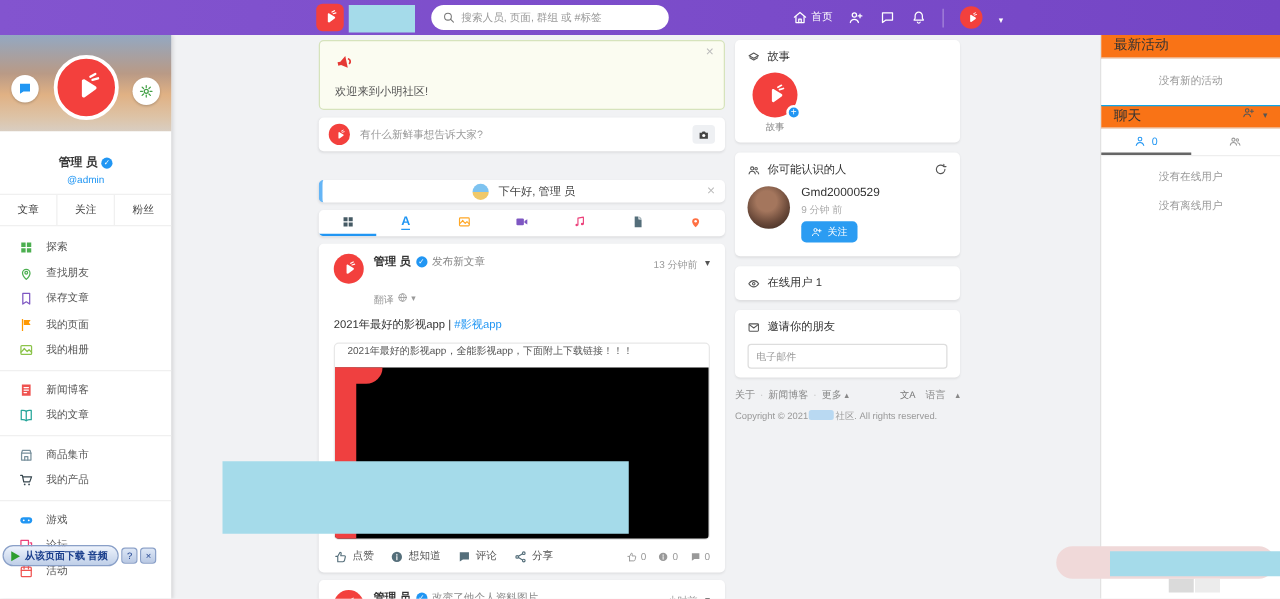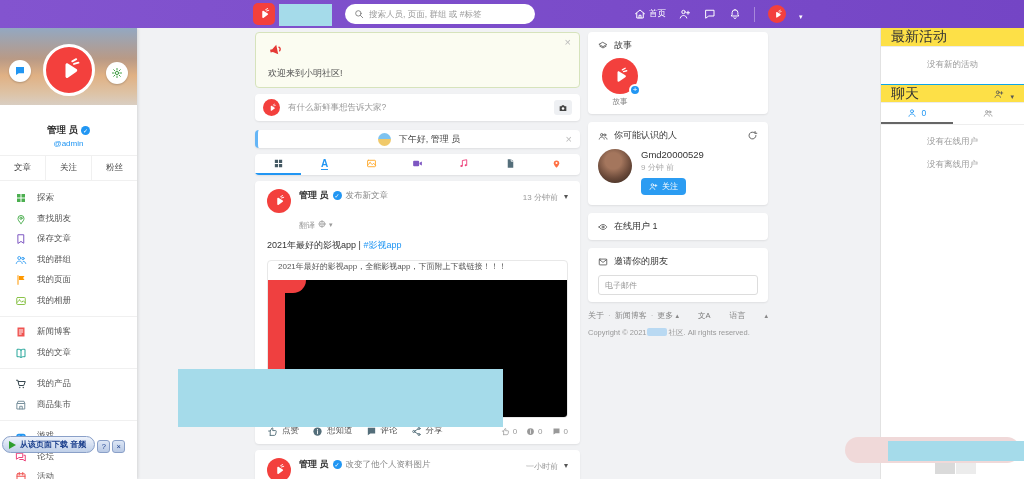--- a/index.html
+++ b/index.html
@@ -43,31 +43,31 @@
 .ptabs .ptab{flex:1;text-align:center;font-size:8.5px;color:#444;padding:6px 0;cursor:pointer}
 .ptabs .ptab + .ptab{border-left:1px solid #f0f0f0}
 .nav{padding:7px 0}
 .nav-row{display:flex;align-items:center;gap:10px;height:20.5px;padding:0 15px;font-size:8.5px;color:#555;cursor:pointer}
 .nav-row .ic{width:12px;height:12px;flex:none}
 .nav-div{border-top:1px solid #f0f0f0;margin:5px 0}
 .c-green{color:#4caf50}.c-green2{color:#8bc34a}.c-purple{color:#7e57c2}.c-blue{color:#42a5f5}
 .c-orange{color:#ff9800}.c-red{color:#ef5350}.c-teal{color:#26a69a}.c-gray{color:#78909c}
 .c-dark{color:#37474f}.c-blue2{color:#2196f3}.c-pink{color:#ec407a}
 
-.download-bar{left:2px;top:436px;z-index:80;display:flex;align-items:flex-end;gap:2px}
+.download-bar{left:2px;top:436px;z-index:80;display:flex;align-items:center;gap:2px}
 .dl-pill{display:flex;align-items:center;gap:4px;background:linear-gradient(#eef3fc,#bfcfe8);border:1px solid #8aa0c8;border-radius:9px;padding:2px 8px 2px 6px;font-size:8px;font-weight:bold;color:#1a3e8c;cursor:pointer}
 .dl-play{width:0;height:0;border-left:7px solid #2e9e2e;border-top:4.5px solid transparent;border-bottom:4.5px solid transparent}
 .dl-btn{width:13px;height:13px;background:linear-gradient(#dde7f6,#b9c9e4);border:1px solid #8aa0c8;border-radius:3px;font-size:7.5px;color:#1a3e8c;display:flex;align-items:center;justify-content:center;cursor:pointer}
 
 .feed{left:255px;top:32px;width:325px}
 .welcome{height:56px;background:#fbfcf1;border:1px solid #d6e3bc;border-radius:4px;position:relative;margin-bottom:6px}
 .welcome .mega{position:absolute;left:12px;top:8px;width:17px;height:17px;color:#e53935;transform:rotate(-12deg)}
 .welcome .wtext{position:absolute;left:12px;bottom:7px;font-size:9px;color:#555}
 .xclose{position:absolute;right:8px;top:4px;font-size:11px;color:#bbb;cursor:pointer;line-height:1}
-.composer{height:27px;display:flex;align-items:center;gap:8px;padding:0 8px;margin-bottom:9px}
+.composer{height:27px;display:flex;align-items:center;gap:8px;padding:0 8px;margin-bottom:23px}
 .av-s{width:17px;height:17px;border-radius:50%;background:#f3403d;display:flex;align-items:center;justify-content:center;color:#fff;flex:none}
 .av-s .ic{width:10px;height:10px}
 .composer .chint{flex:1;font-size:8.5px;color:#999;cursor:text}
 .cam-btn{width:18px;height:15px;background:#eef0f3;border-radius:3px;display:flex;align-items:center;justify-content:center;color:#444;cursor:pointer}
 .cam-btn .ic{width:10px;height:10px}
 .greeting{height:18px;border-left:3px solid #64b5f6;display:flex;align-items:center;justify-content:center;gap:8px;position:relative;margin-bottom:6px}
 .sun{width:13px;height:13px;border-radius:50%;background:linear-gradient(180deg,#7ec3f0 48%,#f0c96a 48%)}
 .greeting .gtext{font-size:9px;color:#444}
 .ftabs{height:21px;display:flex;margin-bottom:6px;overflow:hidden}
 .ftab{flex:1;display:flex;align-items:center;justify-content:center;border-bottom:2px solid transparent;cursor:pointer}
@@ -122,27 +122,27 @@
 .sugg-time{font-size:8px;color:#aaa;margin:2px 0 4px}
 .follow-btn{display:inline-flex;align-items:center;gap:4px;background:#2b9cf2;color:#fff;font-size:8px;padding:3px 8px;border-radius:4px;cursor:pointer}
 .follow-btn .ic{width:9px;height:9px;color:#fff}
 .invite-input{margin-top:7px;width:100%;height:20px;border:1px solid #ddd;border-radius:3px;font-size:8px;padding:0 6px;color:#333;font-family:inherit;outline:none}
 .invite-input::placeholder{color:#999}
 .wfooter{font-size:8px;color:#888;margin-top:4px}
 .wf-row1{display:flex;align-items:center}
 .wf-links{display:flex;align-items:center;gap:4px}
 .wf-links .lnk{cursor:pointer}
 .wf-links .dot::before{content:"·";color:#bbb}
-.wf-lang{margin-left:auto;display:flex;align-items:center;gap:19px;cursor:pointer}
+.wf-lang{margin-left:auto;display:flex;align-items:center;gap:8px;cursor:pointer}
 .lang-glyph{font-size:7.5px;color:#777}
 .wf-copy{margin-top:7px;color:#999;font-size:7.5px}
 .redact-inline{display:inline-block;width:20px;height:8px;background:#b9d9f2;border-radius:2px;vertical-align:-1px;margin:0 1px}
 
 .rightpanel{left:880px;top:28px;width:144px;height:451px;background:#fff;border-left:1px solid #e2e2e2;z-index:20}
-.rp-header{height:19px;background:#fde047;border-bottom:1px solid #ececec;display:flex;align-items:center;gap:6px;padding:0 10px;font-size:14px;color:#333}
+.rp-header{height:19px;background:#f97316;border-bottom:1px solid #ececec;display:flex;gap:6px;padding:0 10px;font-size:11px;color:#333}
 .rp-header .spacer{flex:1}
 .rp-header .ic{width:10px;height:10px;color:#555;cursor:pointer}
 .rp-empty{text-align:center;font-size:8.5px;color:#999;padding:12px 0 13px}
 .chat-tabs{display:flex;height:22px;border-bottom:1px solid #eee}
 .chat-tab{flex:1;display:flex;align-items:center;justify-content:center;gap:4px;font-size:8.5px;cursor:pointer;border-bottom:2px solid transparent}
 .chat-tab.active{border-bottom-color:#666;color:#2196f3}
 .chat-tab .ic{width:10px;height:10px}
 .chat-tab.active .ic{color:#2196f3}
 .chat-tab.idle .ic{color:#999}
 .rp-line{text-align:center;font-size:8.5px;color:#999;padding:11px 0 0}
@@ -279,31 +279,20 @@
       </div>
     <div class="nav-row">
         <span class="ic c-purple" data-icon="bookmark">
           <svg viewBox="0 0 24 24" fill="none" stroke="currentColor" stroke-width="2" stroke-linecap="round" stroke-linejoin="round">
             <path d="M6.5 3.5h11v17l-5.5-3.6-5.5 3.6z"></path>
           </svg>
         </span>
         <span>保存文章</span>
       </div>
     <div class="nav-row">
-        <span class="ic c-blue" data-icon="users">
-          <svg viewBox="0 0 24 24" fill="none" stroke="currentColor" stroke-width="2" stroke-linecap="round" stroke-linejoin="round">
-            <circle cx="8.5" cy="8" r="3"></circle>
-            <circle cx="16" cy="9" r="2.4"></circle>
-            <path d="M2.5 19c.6-3.2 3-4.8 6-4.8s5.4 1.6 6 4.8"></path>
-            <path d="M16.5 14.6c2.6.2 4.4 1.7 5 4.4"></path>
-          </svg>
-        </span>
-        <span>我的群组</span>
-      </div>
-    <div class="nav-row">
         <span class="ic c-orange" data-icon="flag">
           <svg viewBox="0 0 24 24" fill="none" stroke="currentColor" stroke-width="2" stroke-linecap="round" stroke-linejoin="round">
             <path fill="currentColor" stroke="none" d="M5 2.5h2v19H5z"></path>
             <path fill="currentColor" stroke="none" d="M8 4h11l-2.8 4L19 12H8z"></path>
           </svg>
         </span>
         <span>我的页面</span>
       </div>
     <div class="nav-row">
         <span class="ic c-green2" data-icon="image">
@@ -329,38 +318,38 @@
         <span class="ic c-teal" data-icon="book">
           <svg viewBox="0 0 24 24" fill="none" stroke="currentColor" stroke-width="2" stroke-linecap="round" stroke-linejoin="round">
             <path d="M12 6c-2-1.6-4.8-1.8-8-1.3v14.8c3.2-.5 6 0 8 1.5 2-1.5 4.8-2 8-1.5V4.7c-3.2-.5-6-.3-8 1.3z"></path>
             <path d="M12 6v15"></path>
           </svg>
         </span>
         <span>我的文章</span>
       </div>
     <div class="nav-div"></div>
     <div class="nav-row">
+        <span class="ic c-gray" data-icon="store">
+          <svg viewBox="0 0 24 24" fill="none" stroke="currentColor" stroke-width="2" stroke-linecap="round" stroke-linejoin="round">
+            <path d="M4.5 9 6 4.5h12L19.5 9"></path>
+            <rect x="4.5" y="9" width="15" height="11"></rect>
+            <path d="M9.5 20v-5.5h5V20"></path>
+          </svg>
+        </span>
+        <span>商品集市</span>
+      </div>
+    <div class="nav-row">
         <span class="ic c-dark" data-icon="cart">
           <svg viewBox="0 0 24 24" fill="none" stroke="currentColor" stroke-width="2" stroke-linecap="round" stroke-linejoin="round">
             <path d="M3 4.5h2.8L8 15h9.5L20.5 7H6.5"></path>
             <circle cx="9.5" cy="19" r="1.4" fill="currentColor" stroke="none"></circle>
             <circle cx="16.5" cy="19" r="1.4" fill="currentColor" stroke="none"></circle>
           </svg>
         </span>
         <span>我的产品</span>
-      </div>
-    <div class="nav-row">
-        <span class="ic c-gray" data-icon="store">
-          <svg viewBox="0 0 24 24" fill="none" stroke="currentColor" stroke-width="2" stroke-linecap="round" stroke-linejoin="round">
-            <path d="M4.5 9 6 4.5h12L19.5 9"></path>
-            <rect x="4.5" y="9" width="15" height="11"></rect>
-            <path d="M9.5 20v-5.5h5V20"></path>
-          </svg>
-        </span>
-        <span>商品集市</span>
       </div>
     <div class="nav-div"></div>
     <div class="nav-row">
         <span class="ic c-blue2" data-icon="game">
           <svg viewBox="0 0 24 24" fill="none" stroke="currentColor" stroke-width="2" stroke-linecap="round" stroke-linejoin="round">
             <rect x="2.5" y="7.5" width="19" height="10" rx="5" fill="currentColor" stroke="none"></rect>
             <circle cx="8" cy="12.5" r="1.5" fill="#fff" stroke="none"></circle>
             <circle cx="16" cy="12.5" r="1.5" fill="#fff" stroke="none"></circle>
           </svg>
         </span>

